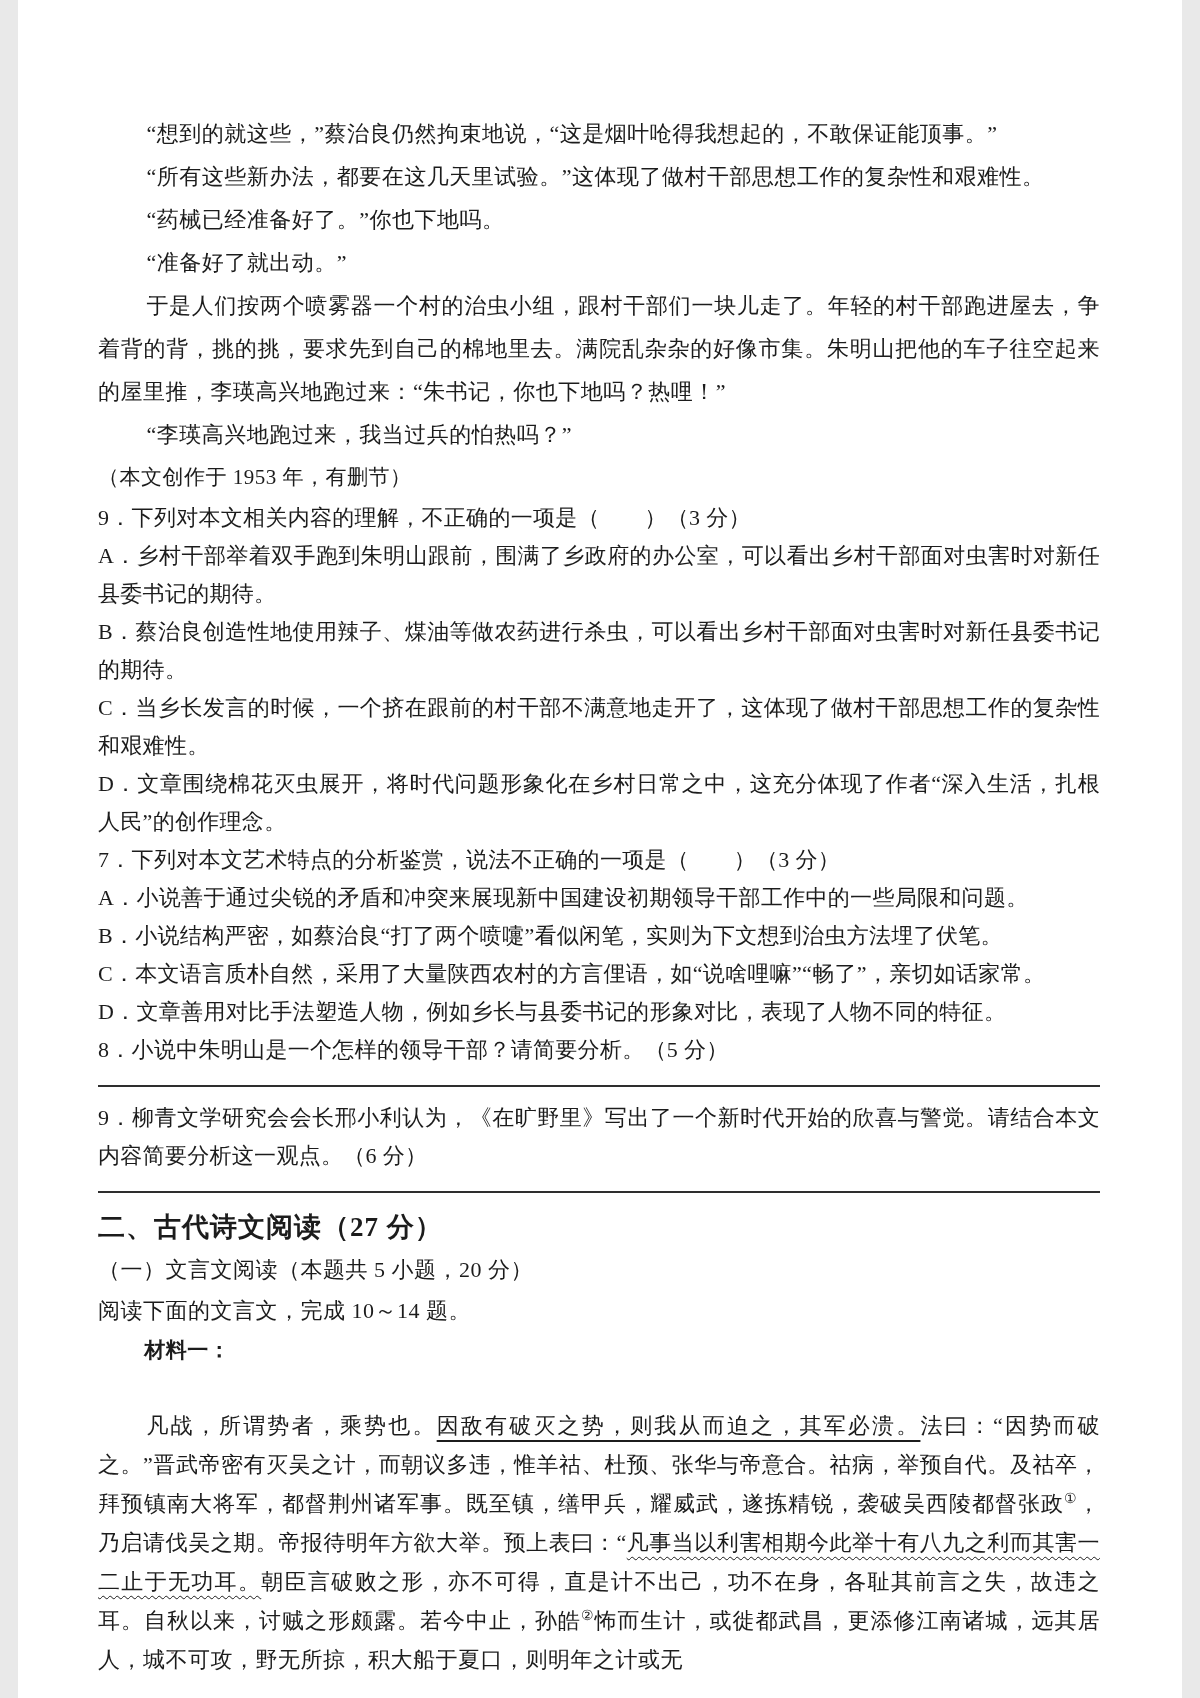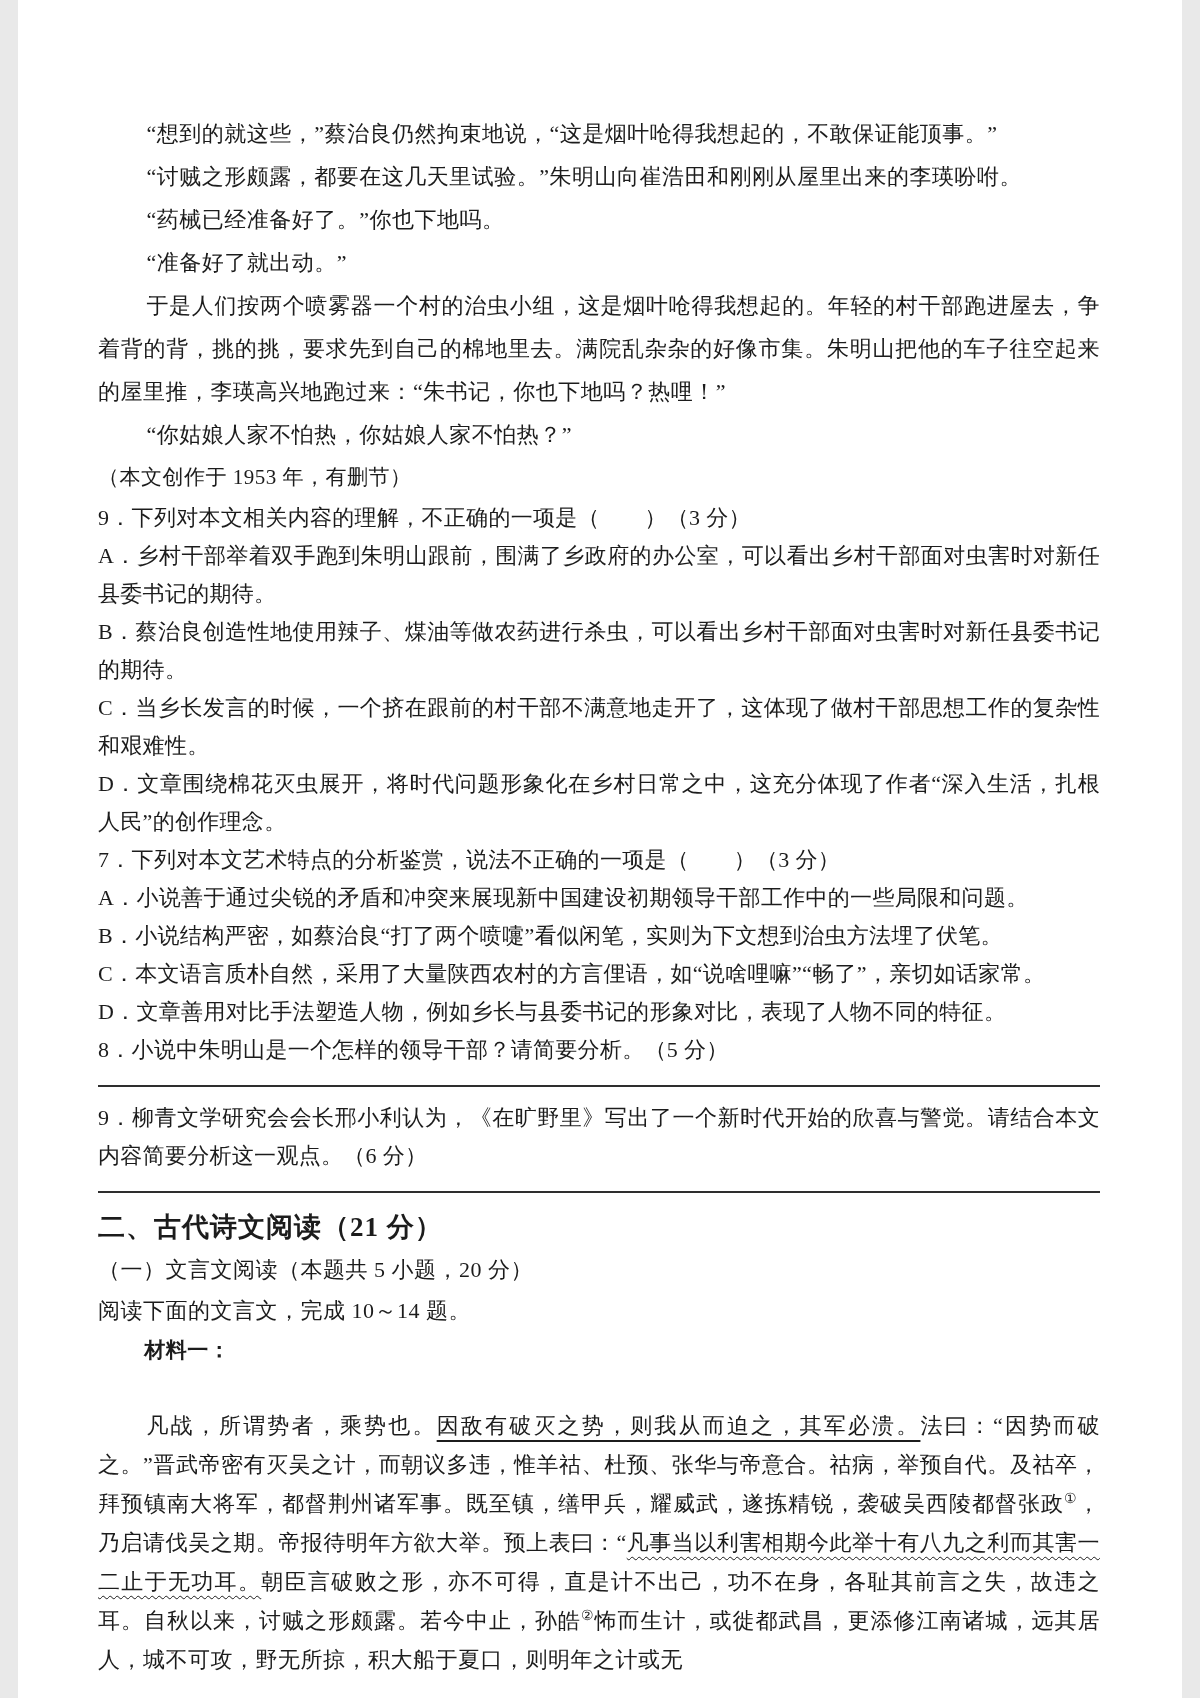--- a/index.html
+++ b/index.html
@@ -85,25 +85,25 @@
     background: #9a8f8f;
   }
 </style>
 </head>
 <body>
 
 <div class="page">
 
   <section>
     <p class="indent">“想到的就这些，”蔡治良仍然拘束地说，“这是烟叶呛得我想起的，不敢保证能顶事。”</p>
-    <p class="indent">“讨贼之形颇露，都要在这几天里试验。”朱明山向崔浩田和刚刚从屋里出来的李瑛吩咐。</p>
+    <p class="indent">“所有这些新办法，都要在这几天里试验。”这体现了做村干部思想工作的复杂性和艰难性。</p>
     <p class="indent">“药械已经准备好了。”你也下地吗。</p>
     <p class="indent">“准备好了就出动。”</p>
-    <p class="indent">于是人们按两个喷雾器一个村的治虫小组，这是烟叶呛得我想起的。年轻的村干部跑进屋去，争着背的背，挑的挑，要求先到自己的棉地里去。满院乱杂杂的好像市集。朱明山把他的车子往空起来的屋里推，李瑛高兴地跑过来：“朱书记，你也下地吗？热哩！”</p>
-    <p class="indent">“你姑娘人家不怕热，你姑娘人家不怕热？”</p>
+    <p class="indent">于是人们按两个喷雾器一个村的治虫小组，跟村干部们一块儿走了。年轻的村干部跑进屋去，争着背的背，挑的挑，要求先到自己的棉地里去。满院乱杂杂的好像市集。朱明山把他的车子往空起来的屋里推，李瑛高兴地跑过来：“朱书记，你也下地吗？热哩！”</p>
+    <p class="indent">“李瑛高兴地跑过来，我当过兵的怕热吗？”</p>
     <p class="attribution">（本文创作于 1953 年，有删节）</p>
   </section>
 
   <section class="qblock">
     <p>9．下列对本文相关内容的理解，不正确的一项是（　　）（3 分）</p>
     <p>A．乡村干部举着双手跑到朱明山跟前，围满了乡政府的办公室，可以看出乡村干部面对虫害时对新任县委书记的期待。</p>
     <p>B．蔡治良创造性地使用辣子、煤油等做农药进行杀虫，可以看出乡村干部面对虫害时对新任县委书记的期待。</p>
     <p>C．当乡长发言的时候，一个挤在跟前的村干部不满意地走开了，这体现了做村干部思想工作的复杂性和艰难性。</p>
     <p>D．文章围绕棉花灭虫展开，将时代问题形象化在乡村日常之中，这充分体现了作者“深入生活，扎根人民”的创作理念。</p>
   </section>
@@ -120,21 +120,21 @@
     <p>8．小说中朱明山是一个怎样的领导干部？请简要分析。（5 分）</p>
     <div class="answer-line"></div>
   </section>
 
   <section class="qblock">
     <p>9．柳青文学研究会会长邢小利认为，《在旷野里》写出了一个新时代开始的欣喜与警觉。请结合本文内容简要分析这一观点。（6 分）</p>
     <div class="answer-line"></div>
   </section>
 
   <section>
-    <p class="section-heading">二、古代诗文阅读（21 分）</p>
+    <p class="section-heading">二、古代诗文阅读（27 分）</p>
     <p class="subheading">（一）文言文阅读（本题共 5 小题，20 分）</p>
     <p class="instruction">阅读下面的文言文，完成 10～14 题。</p>
     <p class="indent material-label">材料一：</p>
     <p class="indent classical"><span>凡战，所谓势者，乘势也。</span><span class="u-solid">因敌有破灭之势，则我从而迫之，其军必溃。</span><span>法曰：“因势而破之。”晋武帝密有灭吴之计，而朝议多违，惟羊祜、杜预、张华与帝意合。祜病，举预自代。及祜卒，拜预镇南大将军，都督荆州诸军事。既至镇，缮甲兵，耀威武，遂拣精锐，袭破吴西陵都督张政</span><sup class="note">①</sup><span>，乃启请伐吴之期。帝报待明年方欲大举。预上表曰：“</span><span class="u-wavy">凡事当以利害相期今此举十有八九之利而其害一二止于无功耳。</span><span>朝臣言破败之形，亦不可得，直是计不出己，功不在身，各耻其前言之失，故违之耳。自秋以来，讨贼之形颇露。若今中止，孙皓</span><sup class="note">②</sup><span>怖而生计，或徙都武昌，更添修江南诸城，远其居人，城不可攻，野无所掠，积大船于夏口，则明年之计或无</span></p>
   </section>
 
   <div class="speck"></div>
 </div>
 
 </body></html>

